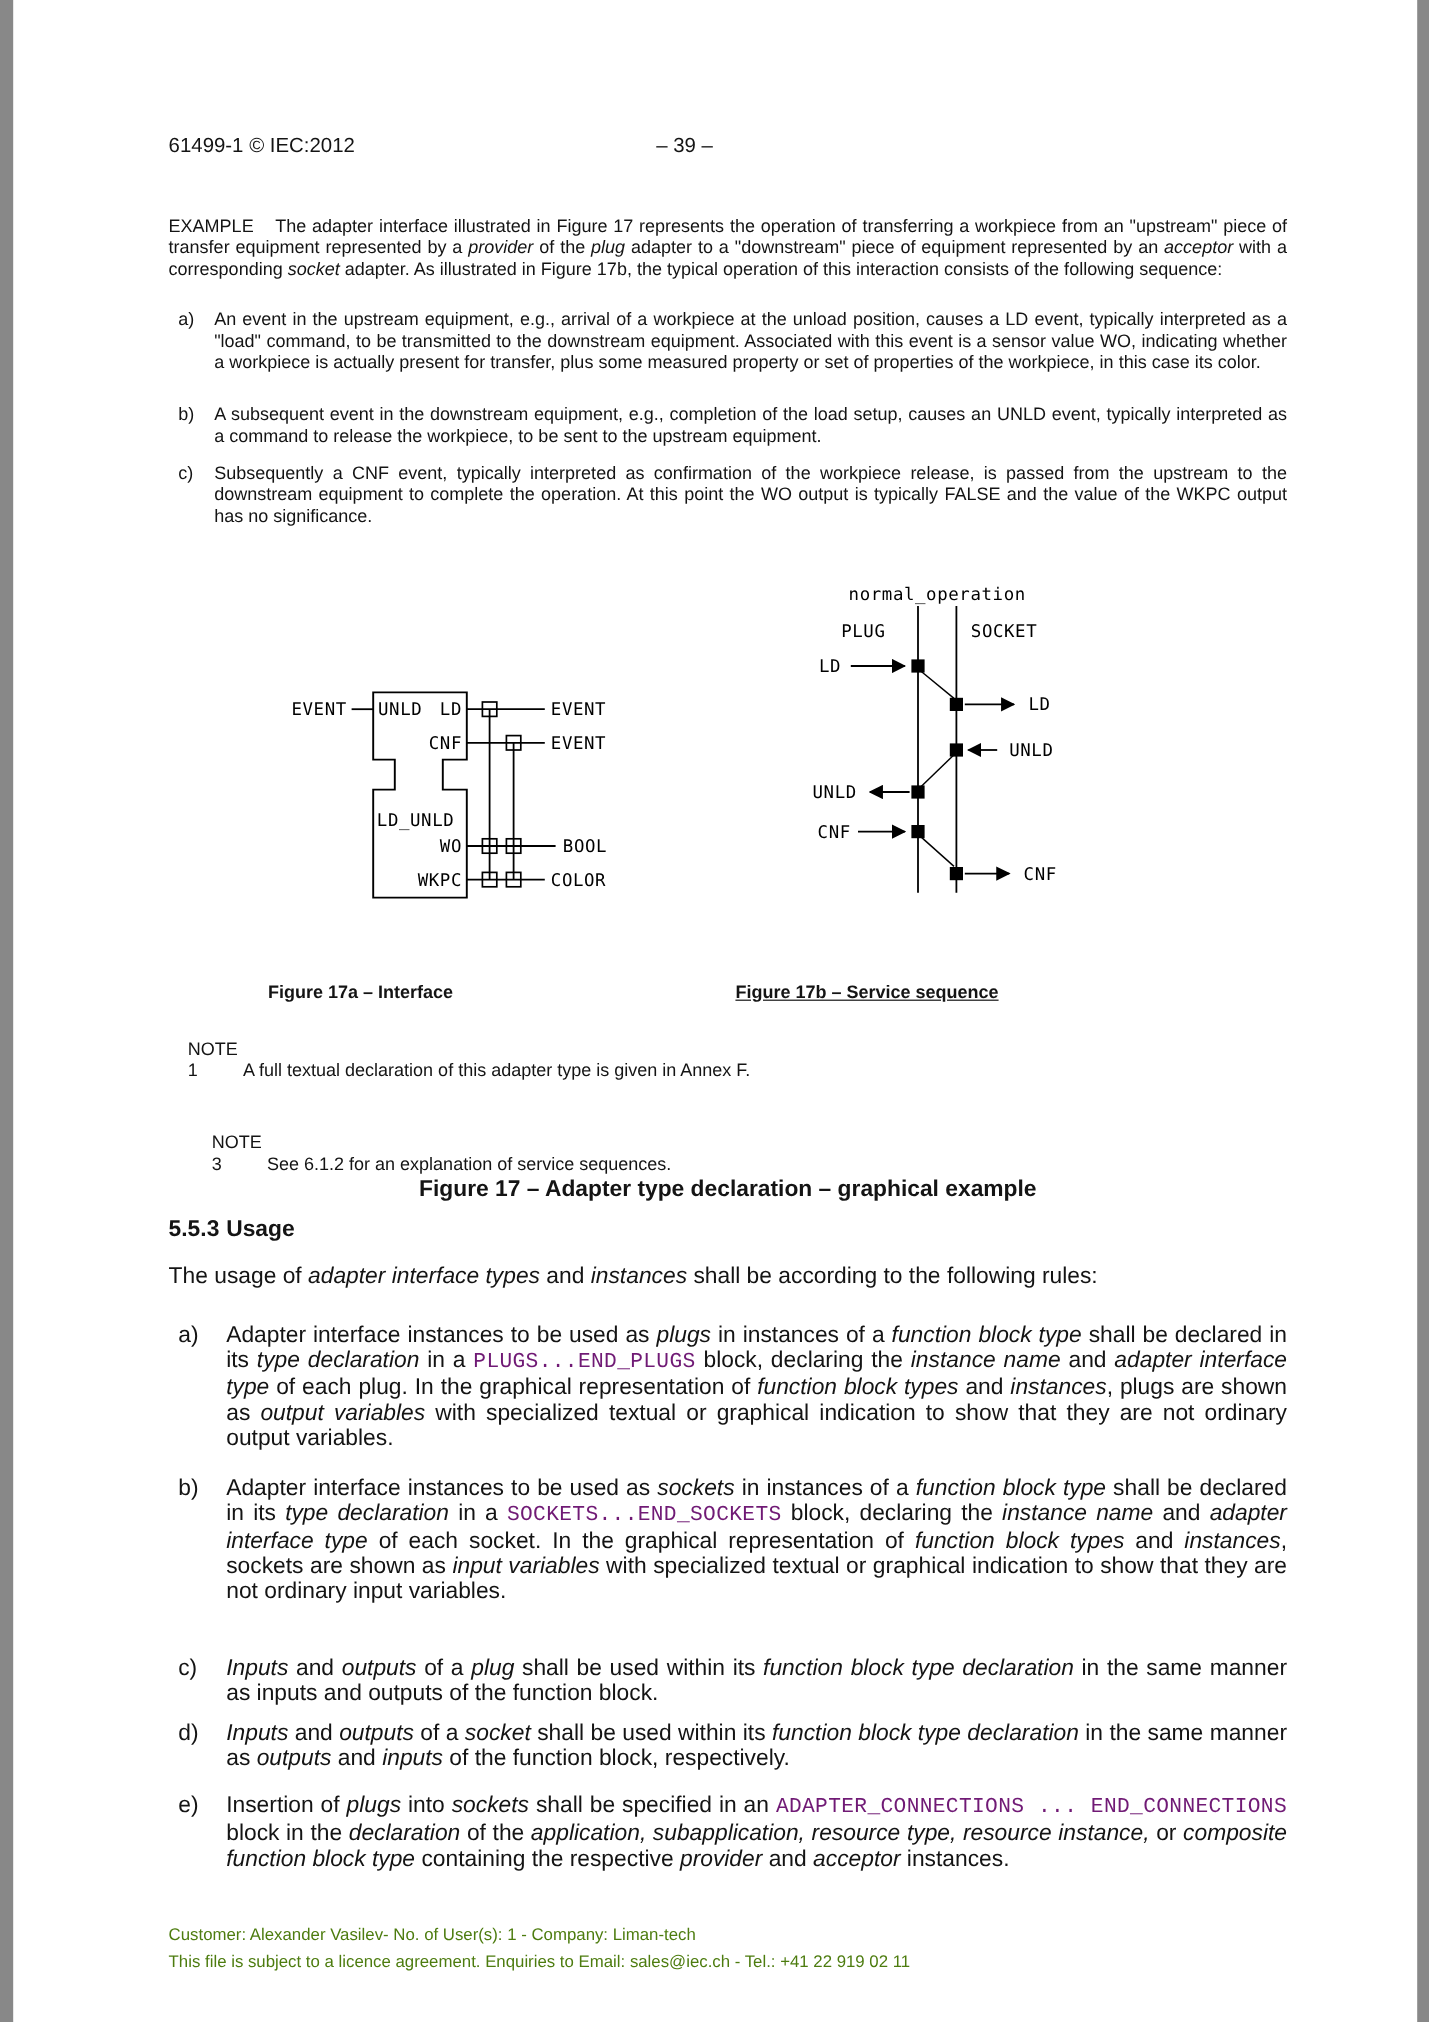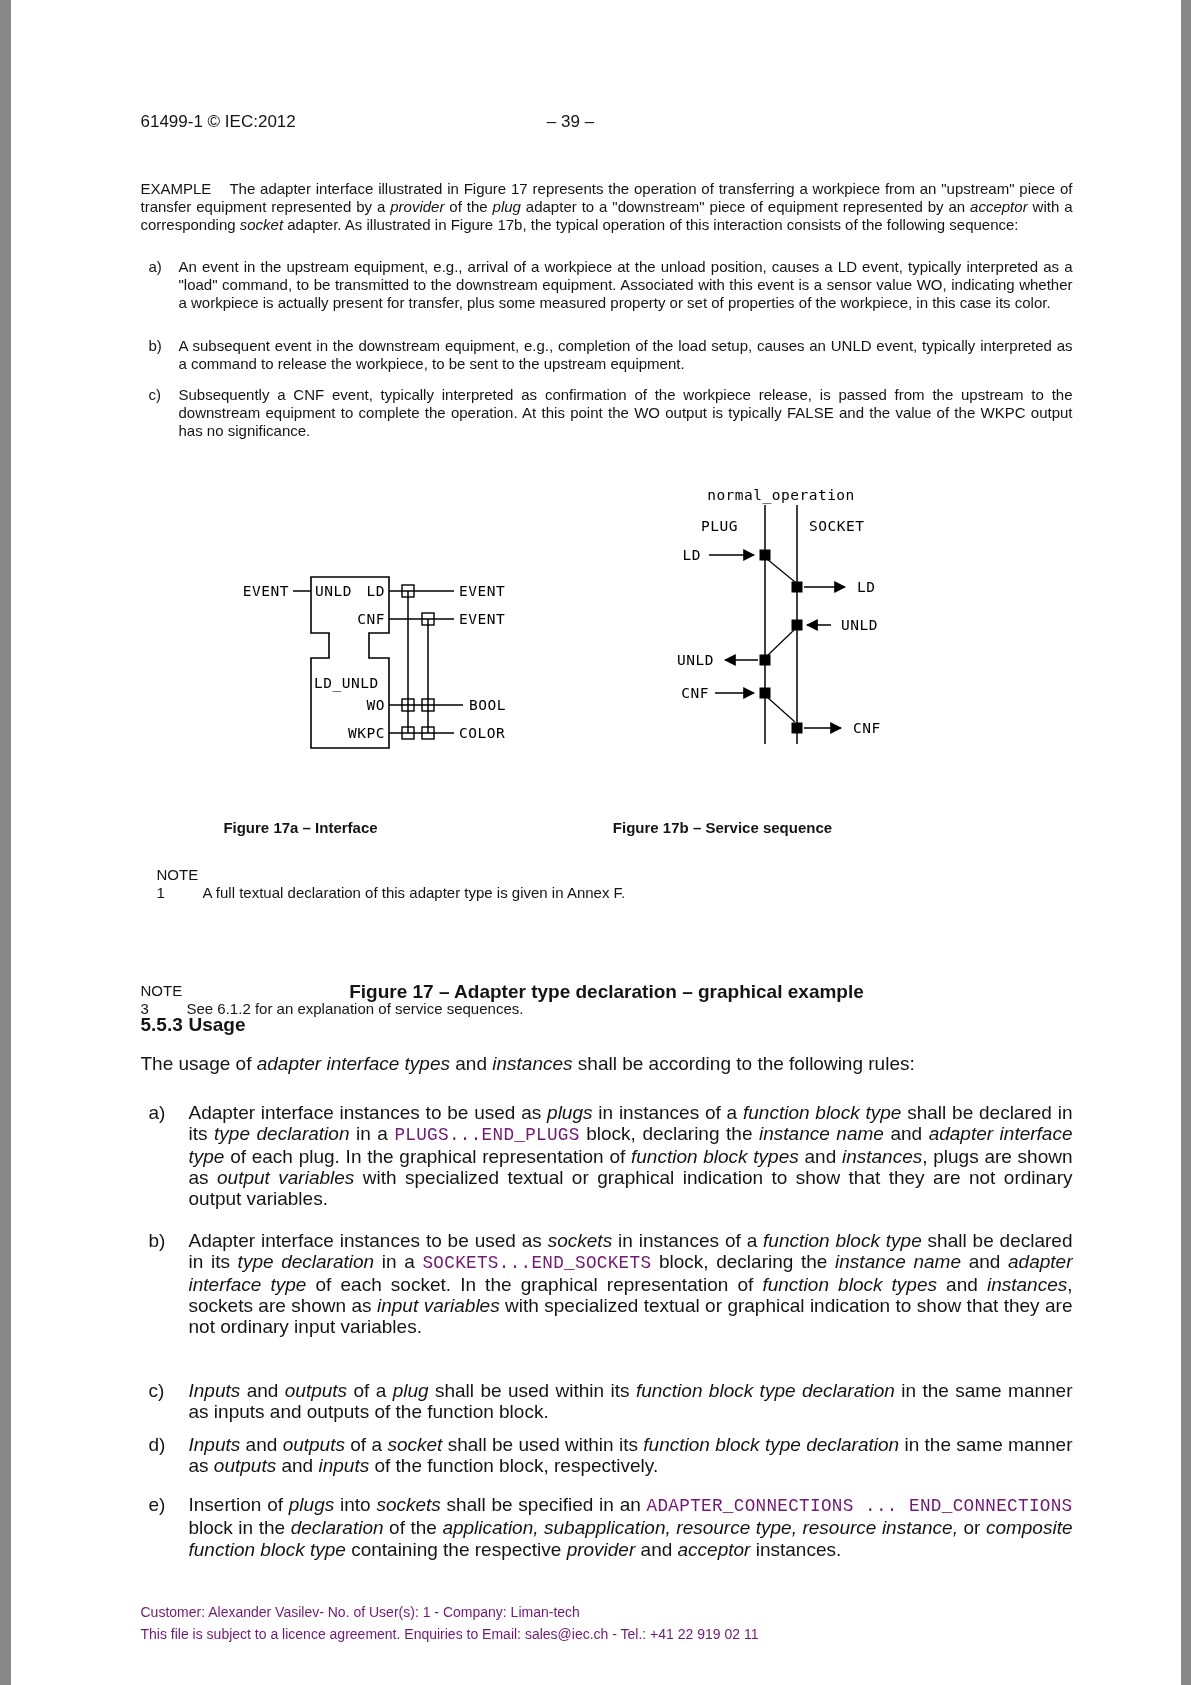--- a/index.html
+++ b/index.html
@@ -29,21 +29,21 @@
     font-family:"Liberation Mono","DejaVu Sans Mono",monospace;
     color:#701a75;
     font-size:0.93em;
     letter-spacing:0.3px;
   }
   .gap{display:inline-block;width:18px;}
   .note .nlbl{display:inline-block;width:46px;}
   .caption{font-weight:bold;font-size:15px;}
   .header-row{font-size:17px;}
   .footer{
-    color:#701a75;
+    color:#4d7c0f;
     font-size:14px;
     line-height:21.5px;
   }
   svg{overflow:visible;}
   svg text{
     font-family:"DejaVu Sans Mono","Liberation Mono",monospace;
     font-size:14.5px;
     fill:#000;
     letter-spacing:0.5px;
   }
@@ -149,26 +149,26 @@
 
     <rect class="fsq" x="748.5" y="549.5" width="11" height="11"></rect>
     <rect class="fsq" x="780.5" y="581.5" width="11" height="11"></rect>
     <rect class="fsq" x="780.5" y="619.5" width="11" height="11"></rect>
     <rect class="fsq" x="748.5" y="654.5" width="11" height="11"></rect>
     <rect class="fsq" x="748.5" y="687.5" width="11" height="11"></rect>
     <rect class="fsq" x="780.5" y="722.5" width="11" height="11"></rect>
   </svg>
 
   <div class="abs caption center" style="left:130px;top:819px;width:320px;">Figure 17a – Interface</div>
-  <div class="abs caption center" style="left:552px;top:819px;width:320px;">Figure 17b – Service sequence</div>
+  <div class="abs caption center" style="left:552px;top:819px;width:320px;text-decoration:underline;">Figure 17b – Service sequence</div>
 
   <div class="abs col small note" style="top:866px;margin-left:16px;">
     <span class="nlbl">NOTE 1</span><span>A full textual declaration of this adapter type is given in Annex F.</span>
   </div>
-  <div class="abs col small note" style="top:982px;">
+  <div class="abs col small note" style="top:944px;margin-left:36px;">
     <span class="nlbl">NOTE 3</span><span>See 6.1.2 for an explanation of service sequences.</span>
   </div>
 
   <div class="abs col big bold center" style="top:981px;">Figure 17 – Adapter type declaration – graphical example</div>
 
   <div class="abs col big bold" style="top:1014px;">
     <span style="display:inline-block;width:48px;">5.5.3</span><span>Usage</span>
   </div>
 
   <div class="abs col big" style="top:1053px;"><span>The usage of </span><i>adapter interface types</i><span> and </span><i>instances</i><span> shall be according to the following rules:</span></div>

